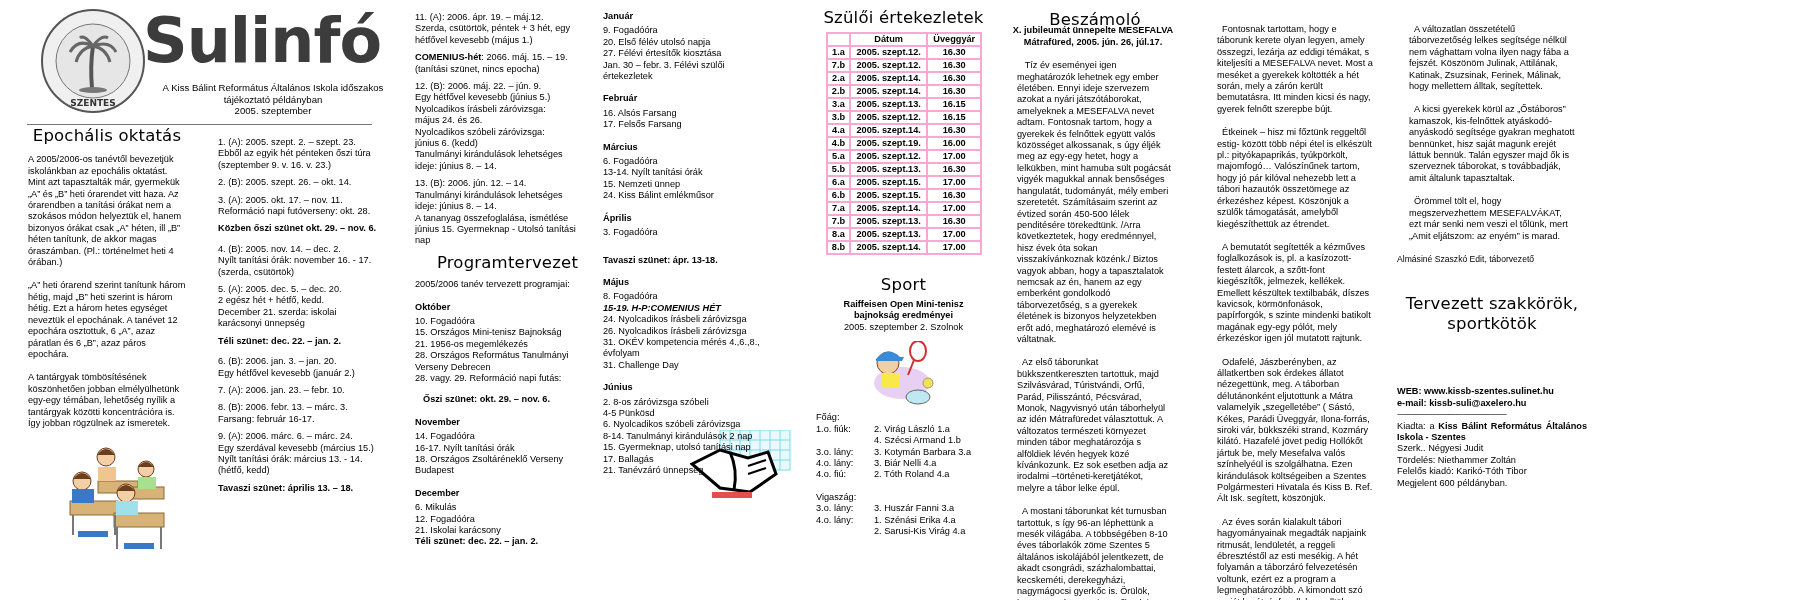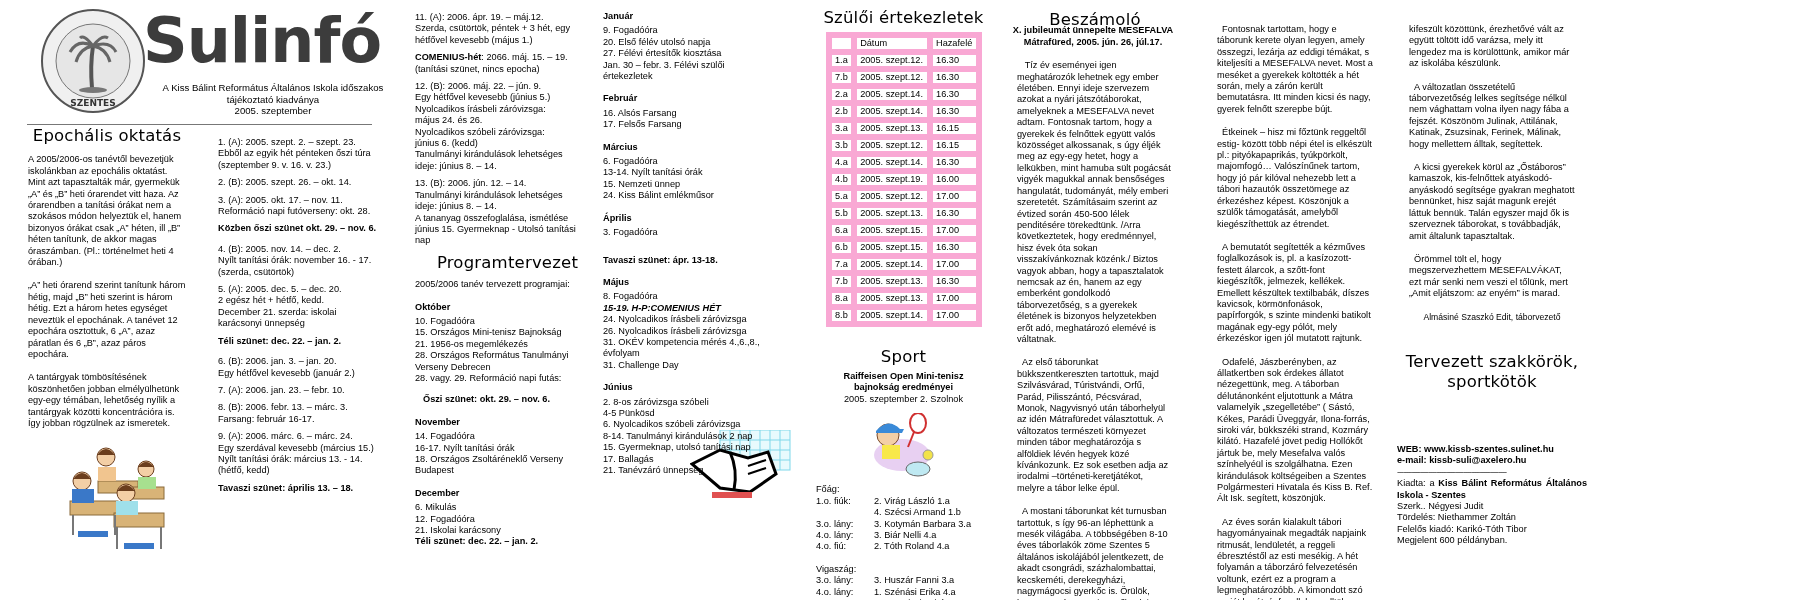--- a/index.html
+++ b/index.html
@@ -10,41 +10,41 @@
   .bold{font-weight:bold;}
   .center{text-align:center;}
   .ep{margin:0 0 6px 0;}
   .month{font-weight:bold;margin-top:11px;margin-bottom:3px;}
   
   #logo{position:absolute;left:40px;top:8px;width:106px;height:106px;}
   #brand{position:absolute;left:143px;top:4px;font-family:"DejaVu Sans",sans-serif;font-weight:bold;font-size:62px;line-height:74px;color:#3c3c3c;letter-spacing:-1px;}
   #subtitle{position:absolute;left:143px;top:82px;width:260px;text-align:center;font-size:9.6px;line-height:11.5px;}
   #masthead-rule{position:absolute;left:27px;top:124px;width:345px;height:1px;background:#777;}
   table.pm{border-collapse:collapse;font-size:9.2px;line-height:11px;}
-  table.pm td{border:6px solid #f9a8d4;padding:0 3px;height:10px;}
+  table.pm td{border:2px solid #f9a8d4;padding:0 3px;text-align:center;height:10px;font-weight:bold;}
   .sportgrid{display:grid;grid-template-columns:58px 1fr;}
   .dash{letter-spacing:-1px;color:#333;}
 </style>
 </head>
 <body>
 
 <div id="logo">
   <svg width="106" height="106" viewBox="0 0 106 106">
     <circle cx="53" cy="53" r="51" fill="#f0f0f0" stroke="#555" stroke-width="2"></circle>
     <circle cx="53" cy="53" r="37" fill="#e6e6e6" stroke="#777" stroke-width="1"></circle>
     <path d="M53 38 Q50 58 52 80" stroke="#555" stroke-width="4" fill="none"></path>
     <path d="M53 38 Q38 30 30 44 M53 38 Q44 26 40 30 M53 38 Q62 26 68 30 M53 38 Q70 32 76 44 M53 38 Q40 40 36 54 M53 38 Q66 40 70 54" stroke="#666" stroke-width="3" fill="none"></path>
     <ellipse cx="53" cy="82" rx="14" ry="3" fill="#777"></ellipse>
     <text x="53" y="98" font-size="9" text-anchor="middle" font-weight="bold" fill="#333" font-family="DejaVu Sans, sans-serif">SZENTES</text>
   </svg>
 </div>
 <div id="brand">Sulinfó</div>
 <div id="subtitle">
   <div>A Kiss Bálint Református Általános Iskola időszakos</div>
-  <div>tájékoztató kiadványa</div>
+  <div>tájékoztató példányban</div>
   <div>2005. szeptember</div>
 </div>
 <div id="masthead-rule"></div>
 
 <div class="col" style="left:16px;top:128px;width:182px;">
   <div class="h2" style="margin-top:2px;margin-bottom:13px;">Epochális oktatás</div>
   <p class="p">A 2005/2006-os tanévtől bevezetjük iskolánkban az epochális oktatást. Mint azt tapasztalták már, gyermekük „A” és „B” heti órarendet vitt haza. Az órarendben a tanítási órákat nem a szokásos módon helyeztük el, hanem bizonyos órákat csak „A” héten, ill „B” héten tanítunk, de akkor magas óraszámban. (Pl.: történelmet heti 4 órában.)</p>
   <p class="p"> „A” heti órarend szerint tanítunk  három hétig, majd  „B” heti szerint  is három hétig. Ezt a három hetes egységet neveztük el epochának. A tanévet 12 epochára osztottuk, 6 „A”, azaz páratlan és 6 „B”, azaz páros epochára.</p>
   <p class="p">A tantárgyak tömbösítésének köszönhetően jobban  elmélyülhetünk egy-egy témában, lehetőség nyílik a tantárgyak közötti koncentrációra is. Így jobban rögzülnek az ismeretek.</p>
   <div style="margin:14px 0 0 36px;">
@@ -259,21 +259,21 @@
     </div>
   </div>
 
 <div class="col" style="left:816px;top:12px;width:175px;">
   <div class="h2" style="margin-bottom:9px;">Szülői értekezletek</div>
   <table class="pm" style="margin-left:10px;width:156px;">
     <thead>
       <tr>
         <td></td>
         <td>Dátum</td>
-        <td>Hazafelé</td>
+        <td>Üveggyár</td>
       </tr>
     </thead>
     <tbody id="meetings-body">
         <tr>
           <td>1.a</td>
           <td>2005. szept.12.</td>
           <td>16.30</td>
         </tr>
         <tr>
           <td>7.b</td>
@@ -409,26 +409,25 @@
 <div class="col" style="left:1205px;top:12px;width:180px;" id="report-col2">
     <p class="p" style="white-space: pre-wrap;">  Fontosnak tartottam, hogy e táborunk kerete olyan legyen, amely összegzi, lezárja az eddigi témákat, s kiteljesíti a MESEFALVA nevet. Most a meséket a gyerekek költötték a hét során, mely a záró­n került bemutatásra. Itt minden kicsi és nagy, gyerek felnőtt szerepbe bújt.</p>
     <p class="p" style="white-space: pre-wrap;">  Étkeinek – hisz mi főztünk reggeltől estig- között több népi étel is elkészült pl.: pityókapaprikás, tyúkpörkölt, majomfogó… Valószínűnek tartom, hogy jó pár kilóval nehezebb lett a tábori hazautók összetömege az érkezéshez képest. Köszönjük a szülők támogatását, amelyből kiegészíthettük az étrendet.</p>
     <p class="p" style="white-space: pre-wrap; margin-top: 11px;">  A bemutatót segítették a kézműves foglalkozások is, pl. a kasízozott-festett álarcok, a szőtt-font kiegészítők, jelmezek, kellékek. Emellett készültek textilbabák, díszes kavicsok, körmönfonások, papírforgók, s szinte mindenki batikolt magának egy-egy pólót, mely érkezéskor igen jól mutatott rajtunk.</p>
     <p class="p" style="white-space: pre-wrap;">  Odafelé, Jászberényben, az állatkertben sok érdekes állatot nézegettünk, meg. A táborban délutánonként eljutottunk a Mátra valamelyik „szegelletébe” ( Sástó, Kékes, Parádi Üveggyár, Ilona-forrás, siroki vár, bükkszéki strand, Kozmáry kilátó. Hazafelé jövet pedig Hollókőt jártuk be, mely Mesefalva valós színhelyéül is szolgálhatna. Ezen kirándulások költségeiben a Szentes Polgármesteri Hivatala és Kiss B. Ref. Ált Isk. segített, köszönjük.</p>
     <p class="p" style="white-space: pre-wrap;">  Az éves során kialakult tábori hagyományainak megadták napjaink ritmusát, lendületét, a reggeli ébresztéstől az esti mesékig. A hét folyamán a táborzáró felvezetésén voltunk, ezért ez a program a legmeghatározóbb. A kimondott szó erejét barátságfonallal novelltük, erősítettük most is, s mikor pókhálóként</p>
   </div>
 
 <div class="col" style="left:1397px;top:12px;width:190px;">
   <div id="report-col3">
-      <p class="p" style="white-space: pre-wrap;">kifeszült közöttünk, érezhetővé vált az együtt töltött idő varázsa, mely itt lengedez ma is körülöttünk, amikor már az iskolába készülünk.</p>
       <p class="p" style="white-space: pre-wrap;">  A változatlan összetételű táborvezetőség lelkes segítsége nélkül nem vághattam volna ilyen nagy fába a fejszét. Köszönöm Julinak, Attilának, Katinak, Zsuzsinak, Ferinek, Málinak, hogy mellettem álltak, segítettek.</p>
       <p class="p" style="white-space: pre-wrap;">  A kicsi gyerekek körül az „Őstáboros” kamaszok, kis-felnőttek atyáskodó-anyáskodó segítsége gyakran meghatott bennünket, hisz saját magunk erejét láttuk bennük. Talán egyszer majd ők is szerveznek táborokat, s továbbadják, amit általunk tapasztaltak.</p>
       <p class="p" style="white-space: pre-wrap;">  Örömmel tölt el, hogy megszervezhettem MESEFALVÁKAT, ezt már senki nem veszi el tőlünk, mert „Amit eljátszom: az enyém” is marad.</p>
     </div>
-  <div style="text-align:center;margin-top:8px;font-size:8.6px;">Almásiné Szaszkó Edit, táborvezető</div>
+  <div style="text-align:left;margin-top:8px;font-size:8.6px;">Almásiné Szaszkó Edit, táborvezető</div>
 
   <div class="h2" style="margin-top:29px;line-height:20px;">
     <div>Tervezett szakkörök,</div>
     <div>sportkötök</div>
   </div>
 
   <div style="margin-top:52px;">
     <div class="bold">WEB: www.kissb-szentes.sulinet.hu</div>
     <div class="bold">e-mail: kissb-suli@axelero.hu</div>
     <div class="dash">-----------------------------------------------------</div>

